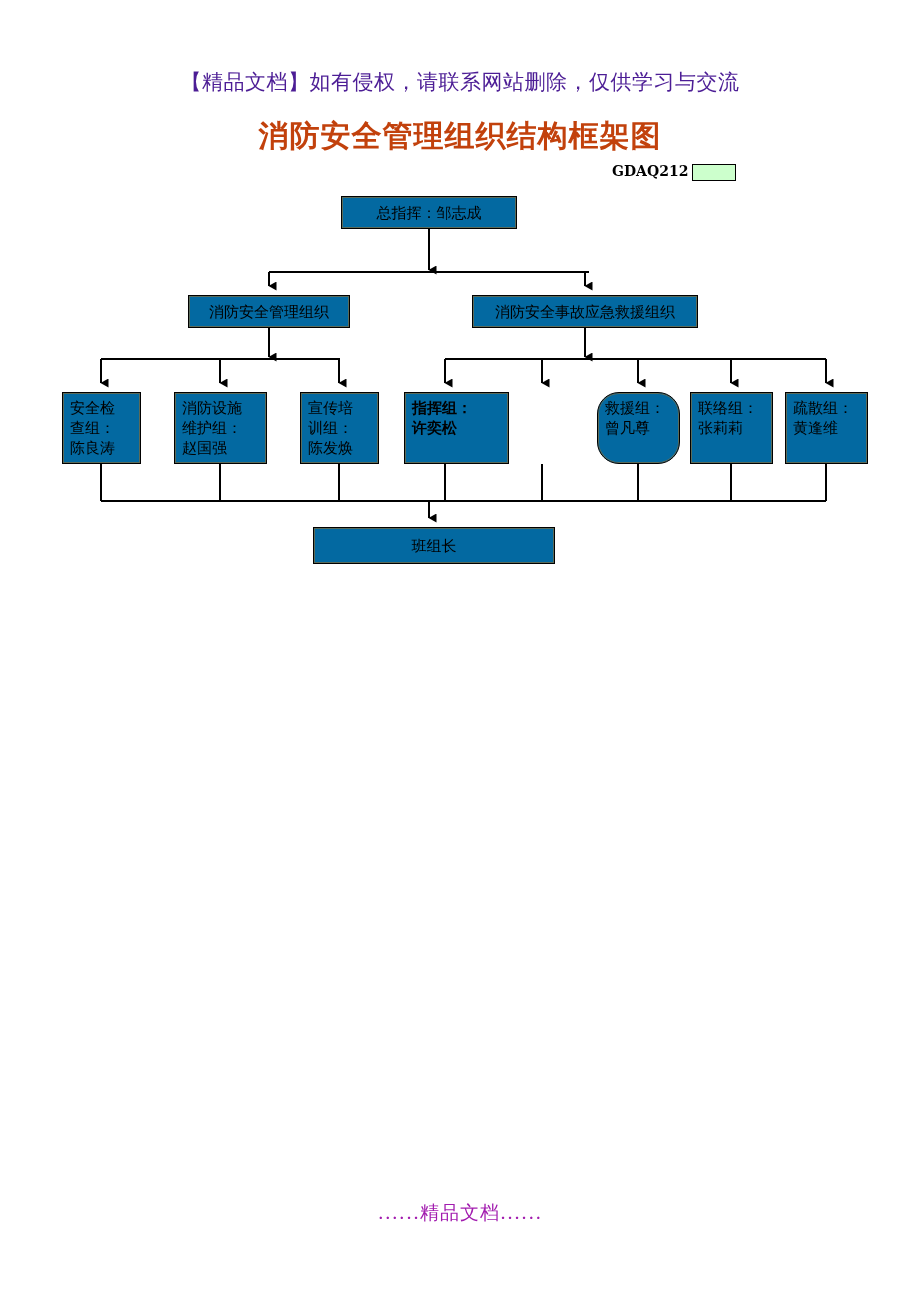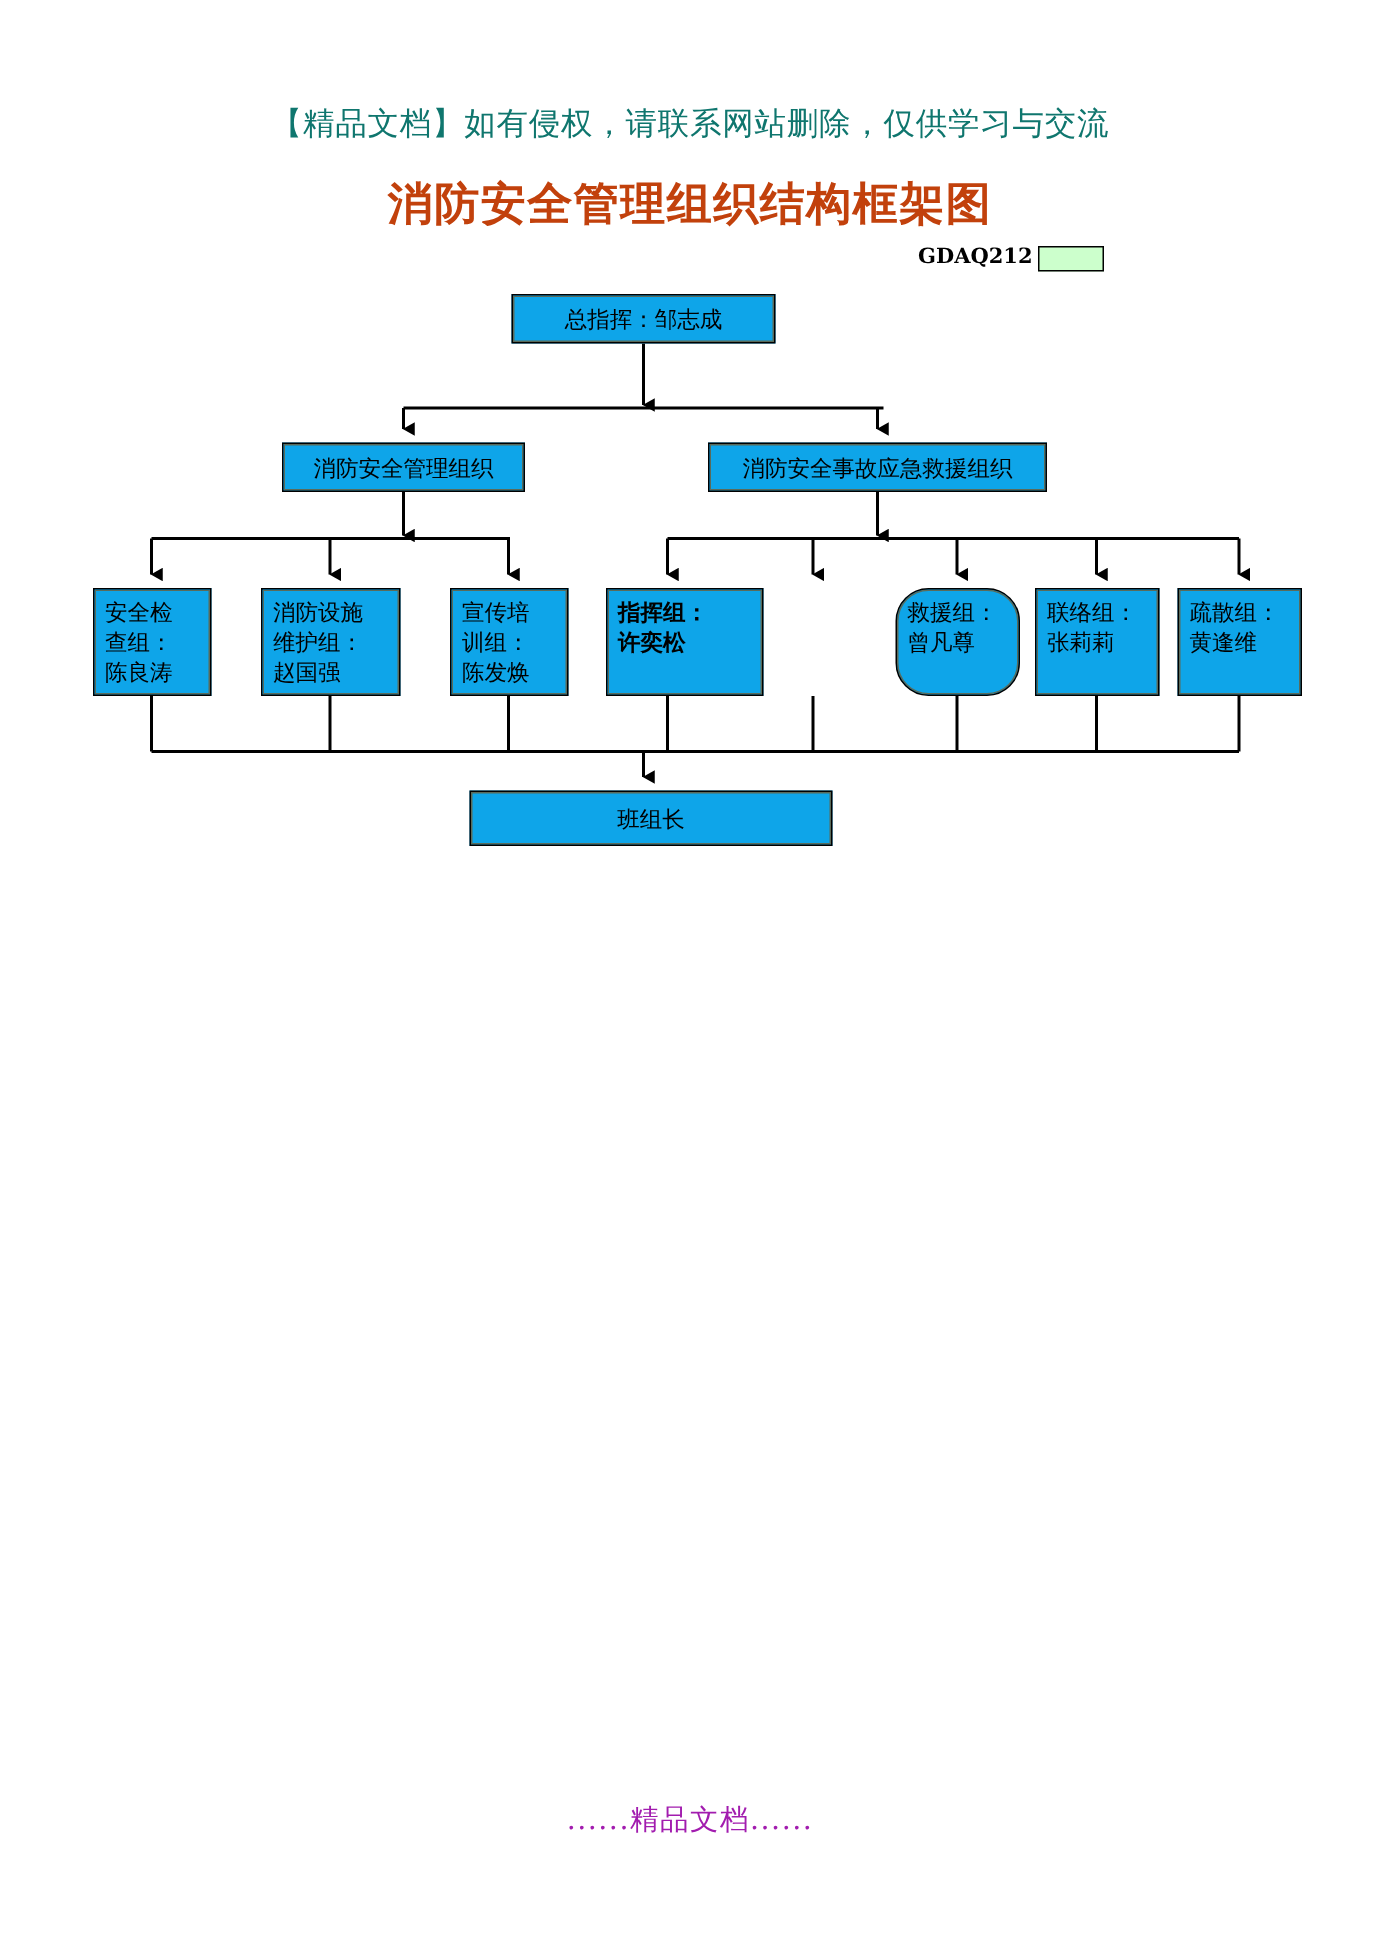--- a/index.html
+++ b/index.html
@@ -20,21 +20,21 @@
   #header-notice {
     position: absolute;
     left: 0;
     top: 68px;
     width: 920px;
     text-align: center;
     font-family: "DejaVu Serif", "Liberation Serif", serif;
     font-size: 21px;
     letter-spacing: 0.5px;
     white-space: nowrap;
-    color: #0f766e;
+    color: #4c1d95;
   }
   #page-title {
     position: absolute;
     left: 0;
     top: 116px;
     width: 920px;
     text-align: center;
     font-family: "DejaVu Sans", "Liberation Sans", sans-serif;
     font-size: 30px;
     font-weight: bold;
@@ -84,21 +84,21 @@
     position: absolute;
     left: 0;
     top: 0;
     width: 920px;
     height: 600px;
   }
 
   
   .node {
     position: absolute;
-    background: #0ea5e9;
+    background: #0369a1;
     border: 1px solid #000000;
     box-shadow: inset 0 0 0 1px #5a6b5a;
     box-sizing: border-box;
     font-family: "DejaVu Serif", "Liberation Serif", serif;
     font-size: 15px;
     line-height: 20px;
     color: #000000;
     z-index: 5;
   }
   .node.center {

